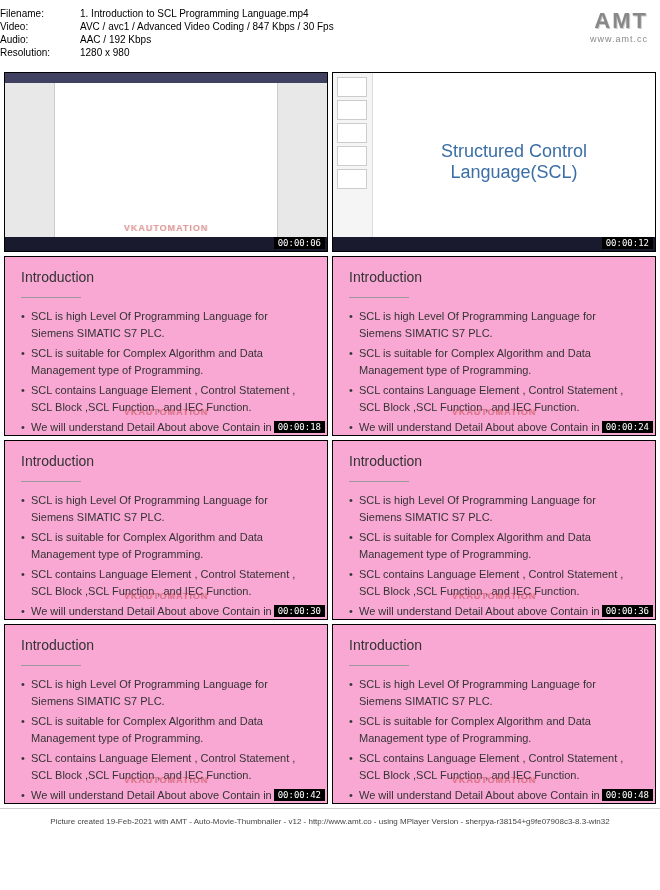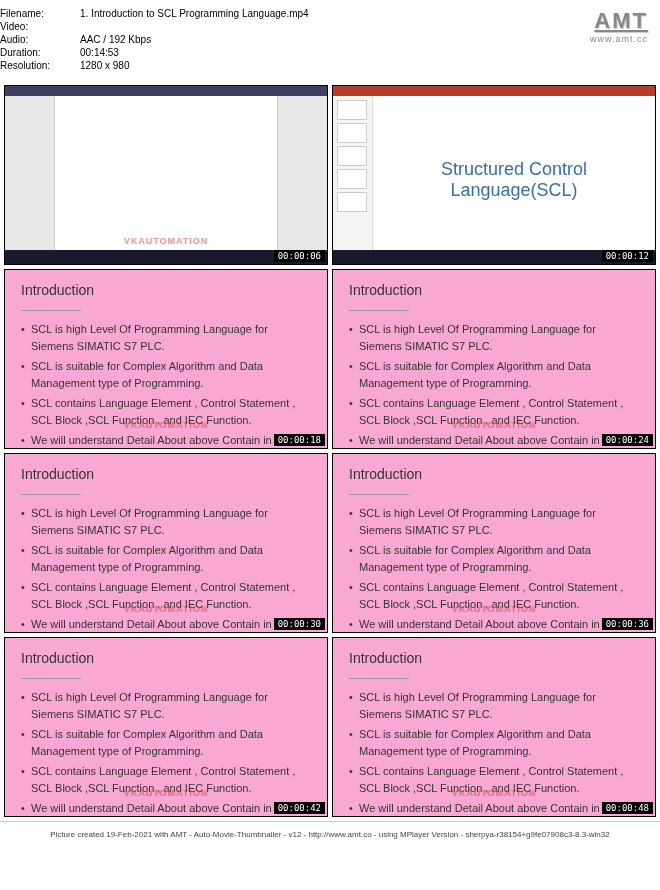--- a/index.html
+++ b/index.html
@@ -2,31 +2,31 @@
 <html><head>
 <meta charset="utf-8">
 <style>
 * { margin: 0; padding: 0; box-sizing: border-box; }
 body { font-family: Arial, sans-serif; background: #fff; width: 660px; }
 .header { padding: 8px 0; font-size: 10px; position: relative; }
 .header-row { display: flex; margin-bottom: 2px; }
 .header-label { width: 80px; }
 .header-value { flex: 1; }
 .logo { position: absolute; top: 8px; right: 12px; text-align: right; }
-.logo-text { font-size: 22px; font-weight: bold; letter-spacing: 2px; color: #888; text-shadow: 1px 1px 0 #ccc; text-decoration: underline; }
+.logo-text { font-size: 22px; font-weight: bold; letter-spacing: 2px; color: #888; text-shadow: 1px 1px 0 #ccc; }
 .logo-sub { font-size: 9px; color: #888; letter-spacing: 1px; }
 .grid { display: grid; grid-template-columns: 1fr 1fr; gap: 4px; padding: 4px; }
 .thumb { border: 1px solid #000; background: #fff; position: relative; height: 180px; overflow: hidden; }
 .thumb-app { background: #f0f0f0; height: 100%; display: flex; flex-direction: column; }
 .thumb-app-bar { background: #404060; height: 10px; }
 .thumb-app-body { flex: 1; display: flex; }
 .thumb-app-side { width: 50px; background: #e8e8e8; border-right: 1px solid #ccc; }
 .thumb-app-main { flex: 1; background: #fff; }
 .thumb-app-right { width: 50px; background: #e8e8e8; border-left: 1px solid #ccc; }
-.thumb-ppt { background: #fff; height: 100%; display: flex; flex-direction: column; }
+.thumb-ppt { background: #fff; height: 100%; display: flex; flex-direction: row; }
 .thumb-ppt-bar { background: #b43d2e; height: 10px; }
 .thumb-ppt-body { flex: 1; display: flex; }
 .thumb-ppt-side { width: 40px; background: #f5f5f5; border-right: 1px solid #ddd; padding: 4px; }
 .thumb-ppt-slide { width: 30px; height: 20px; background: #fff; border: 1px solid #ccc; margin-bottom: 3px; }
 .thumb-ppt-main { flex: 1; display: flex; align-items: center; justify-content: center; padding: 10px; }
 .ppt-title { color: #3a6ea5; font-size: 18px; text-align: center; font-weight: normal; }
 .thumb-intro { padding: 12px 16px; height: 100%; background: #f9a8d4; }
 .intro-title { font-size: 14px; color: #333; margin-bottom: 12px; }
 .intro-line { width: 60px; height: 1px; background: #999; margin-bottom: 10px; }
 .intro-list { list-style: none; font-size: 11px; color: #333; line-height: 1.5; }
@@ -40,28 +40,25 @@
 </head>
 <body>
 
 <div class="header">
   <div class="header-row">
       <span class="header-label">Filename:</span>
       <span class="header-value">1. Introduction to SCL Programming Language.mp4</span>
     </div>
   <div class="header-row">
       <span class="header-label">Video:</span>
+      <span class="header-value">AVC / avc1 / Advanced Video Coding / 847 Kbps / 30 Fps</span>
     </div>
   <div class="header-row">
       <span class="header-label">Audio:</span>
       <span class="header-value">AAC / 192 Kbps</span>
-    </div>
-  <div class="header-row">
-      <span class="header-label">Duration:</span>
-      <span class="header-value">00:14:53</span>
     </div>
   <div class="header-row">
       <span class="header-label">Resolution:</span>
       <span class="header-value">1280 x 980</span>
     </div>
   <div class="logo">
     <div class="logo-text">AMT</div>
     <div class="logo-sub">www.amt.cc</div>
   </div>
 </div>

